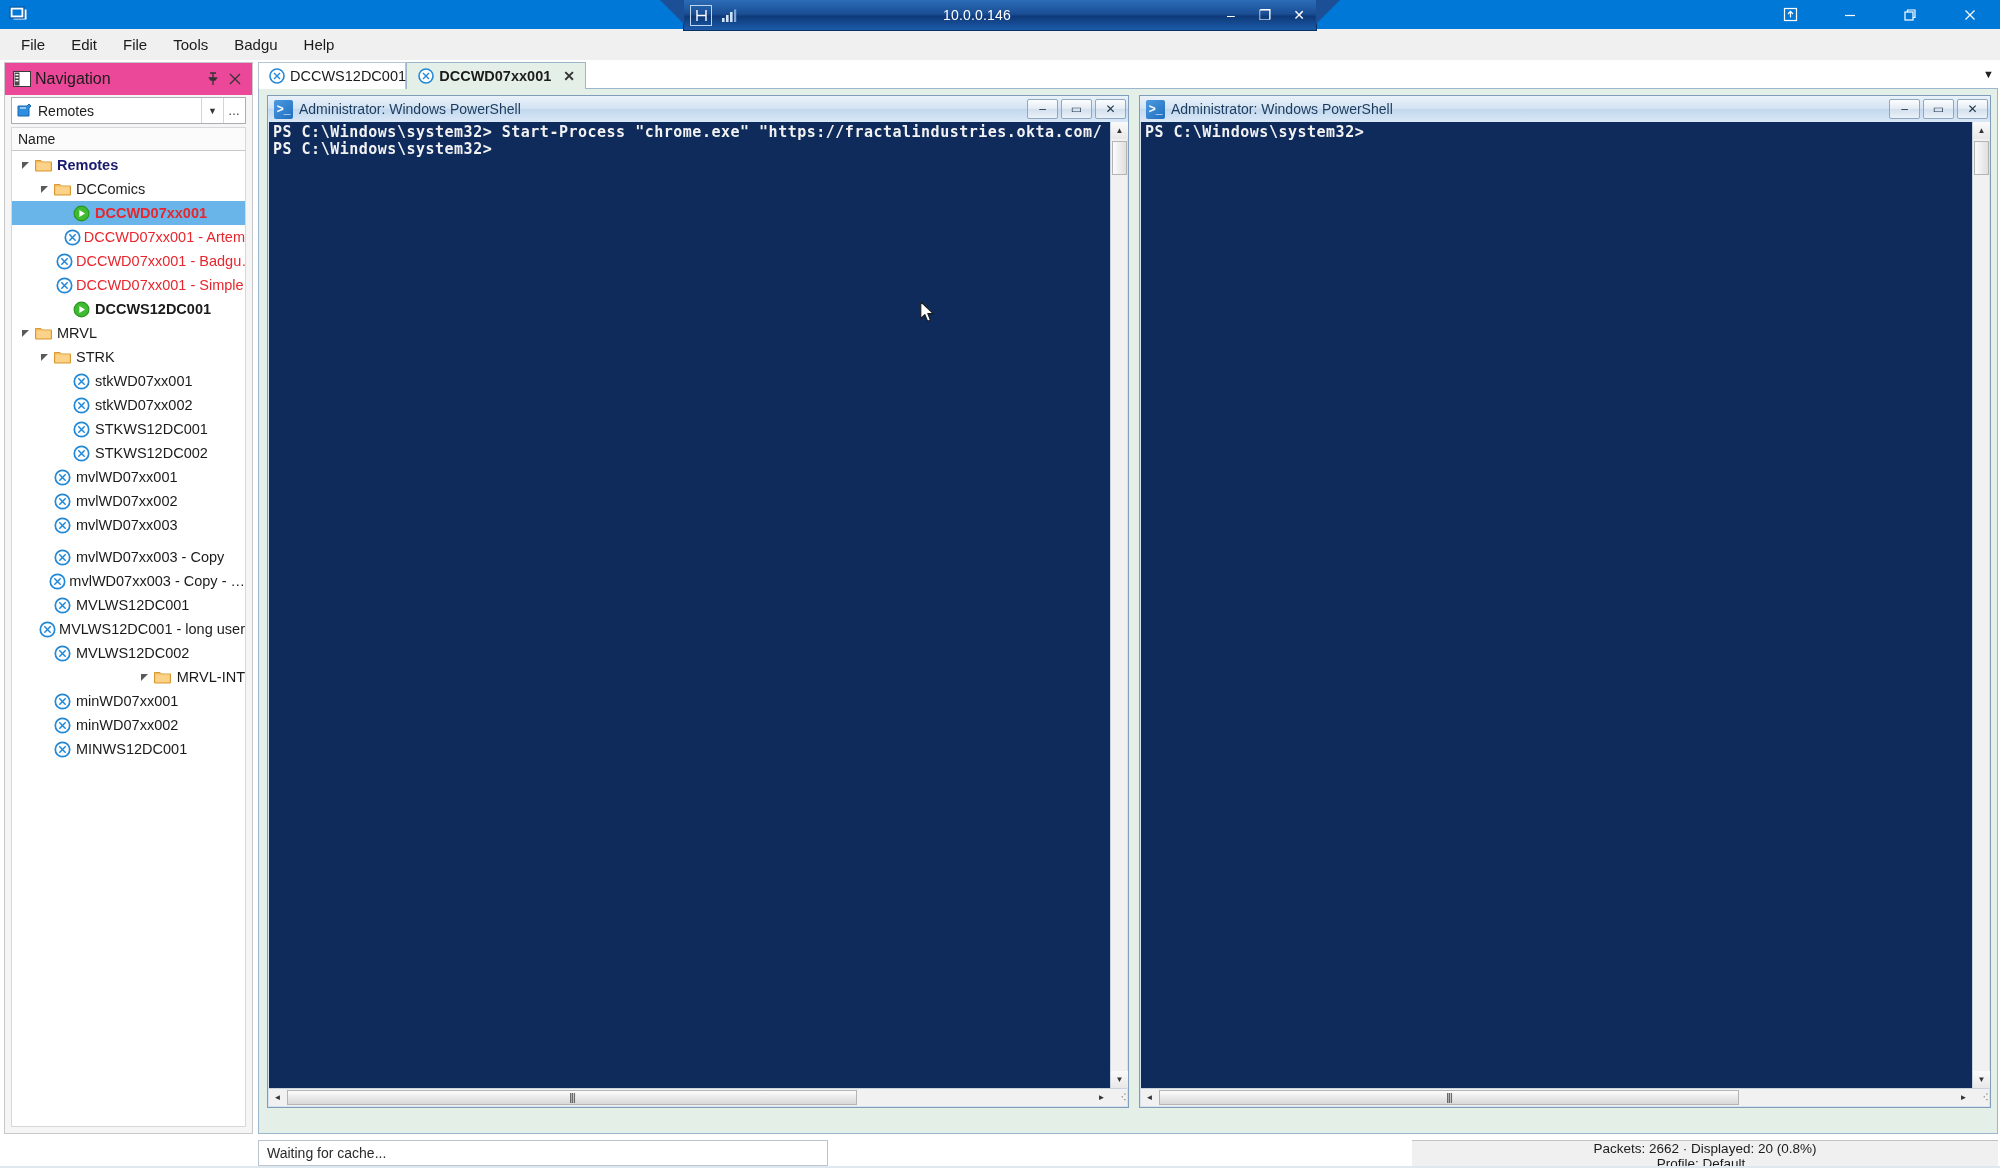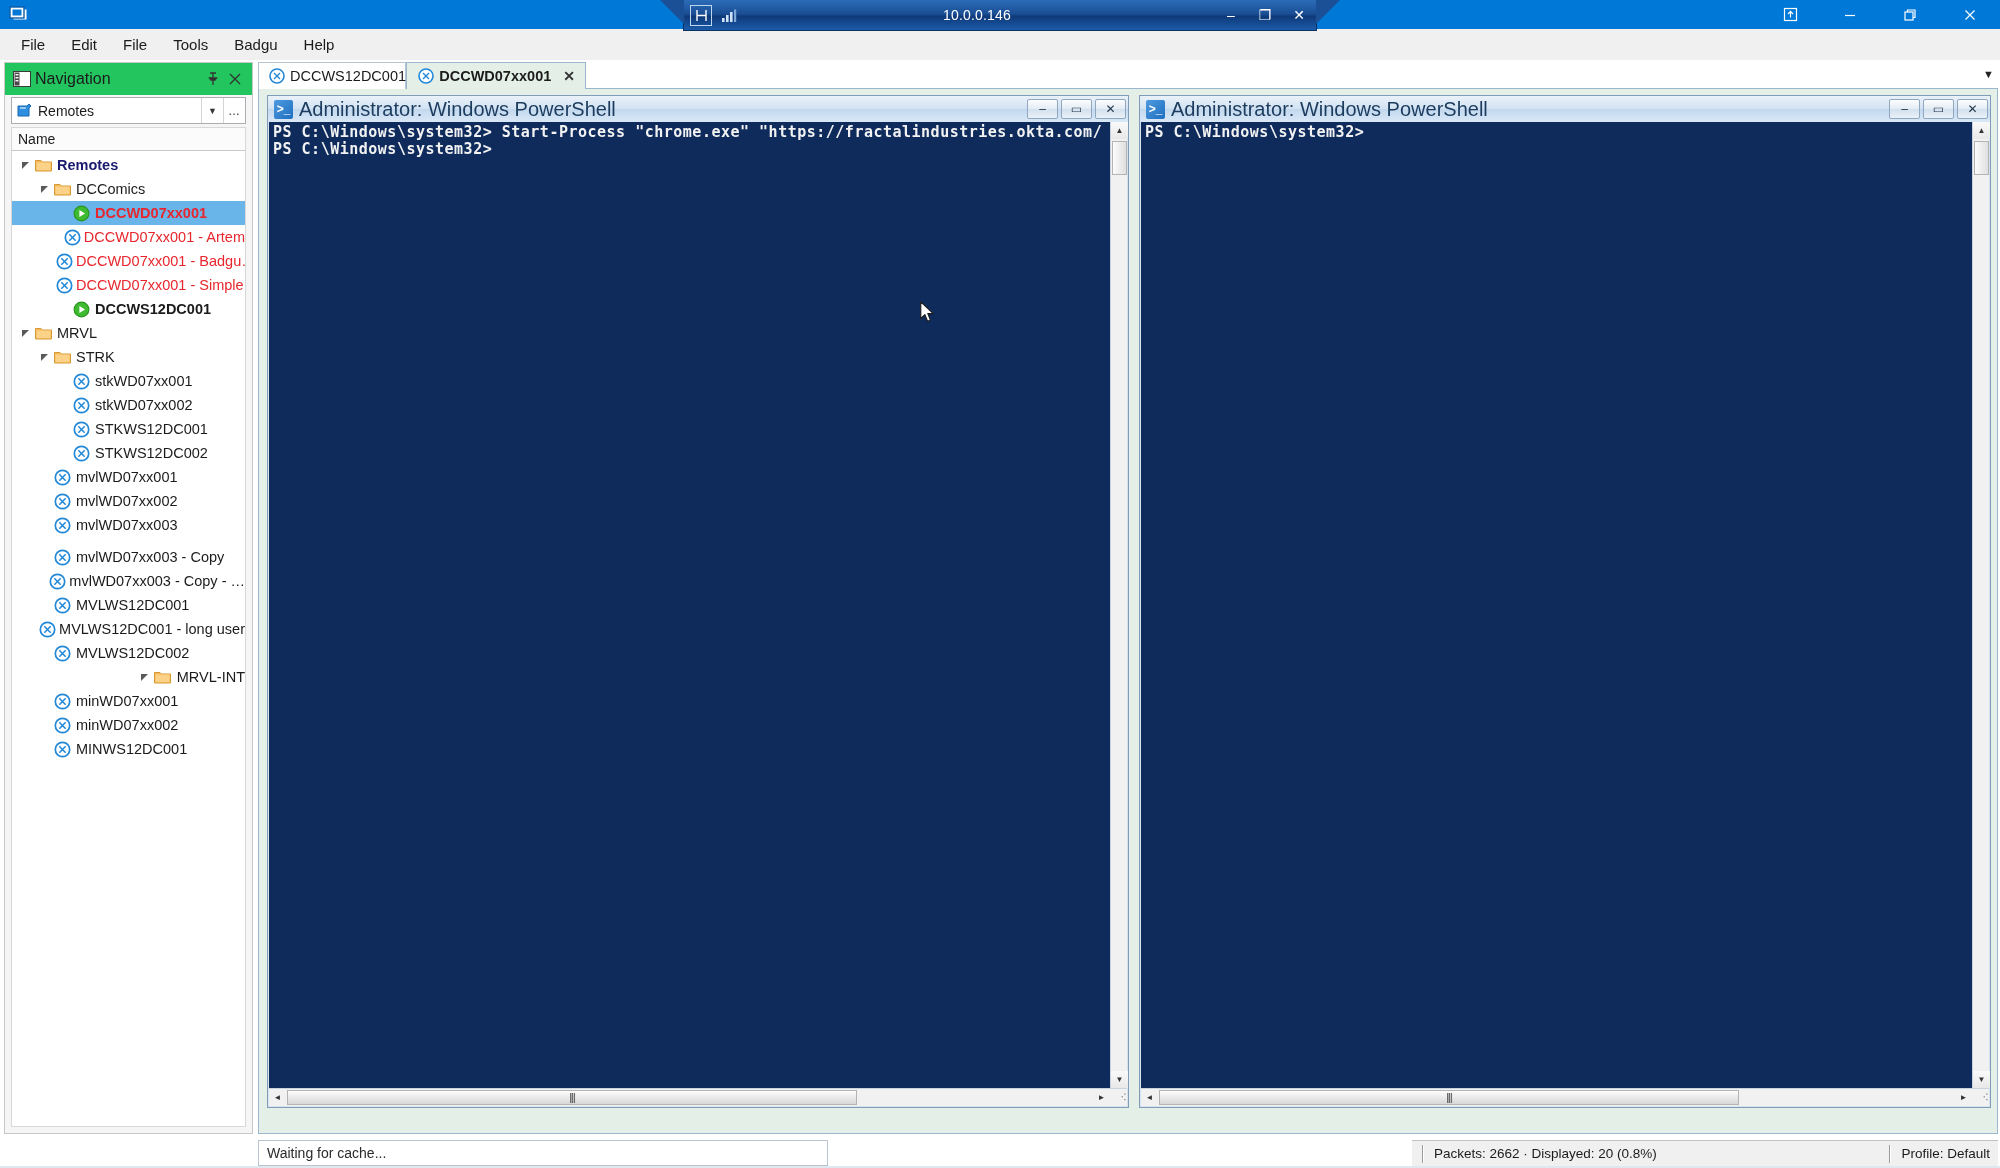--- a/index.html
+++ b/index.html
@@ -77,21 +77,21 @@
   .menu-item { padding: 4px 13px; cursor: default; }
 
   
   .navpanel {
     position: absolute; left: 4px; top: 62px; width: 249px; height: 1072px;
     background: #f5f5f5; border: 1px solid #c8c8c8;
     display: flex; flex-direction: column;
   }
   .nav-header {
     height: 32px; display: flex; align-items: center;
-    padding: 0 6px 0 8px; background: #22c55e;
+    padding: 0 6px 0 8px; background: #ec4899;
   }
   .nav-header-icon { width: 18px; height: 16px; margin-right: 4px; }
   .nav-header-title { flex: 1; font-size: 16px; color: #1b1b1b; }
   .nav-hdr-btn {
     width: 22px; height: 22px; display: flex; align-items: center; justify-content: center;
     color: #333; font-size: 14px;
   }
   .nav-combo {
     margin: 2px 6px 3px 6px; height: 27px;
     background: #ffffff; border: 1px solid #abadb3;
@@ -167,21 +167,21 @@
   .pswin-title {
     height: 26px; display: flex; align-items: center; padding: 0 2px 0 6px;
     background: linear-gradient(to bottom, #eaf2fa 0%, #d2e2f2 50%, #c3d8ee 51%, #d9e8f7 100%);
   }
   .pswin-icon {
     width: 19px; height: 19px; margin-right: 6px; border-radius: 2px;
     background: linear-gradient(135deg, #4d9ae0 0%, #1f6fc0 100%);
     color: #ffffff; font-size: 12px; font-weight: bold;
     display: flex; align-items: center; justify-content: center;
   }
-  .pswin-caption { flex: 1; font-size: 20px; color: #1b3c5e; }
+  .pswin-caption { flex: 1; font-size: 14px; color: #1b3c5e; }
   .pswin-btn {
     width: 31px; height: 20px; margin-left: 3px;
     border: 1px solid #8fa8c0; border-radius: 2px;
     background: linear-gradient(to bottom, #fdfdfe 0%, #e4ecf4 48%, #d3e0ee 52%, #eaf1f8 100%);
     display: flex; align-items: center; justify-content: center;
     color: #21354b; font-size: 12px;
   }
   .ps-body { position: absolute; left: 1px; right: 1px; top: 26px; bottom: 1px; font-weight: bold; }
   .ps-console {
     position: absolute; left: 0; top: 0; right: 17px; bottom: 18px;
@@ -238,21 +238,21 @@
   .status-left {
     position: absolute; left: 258px; bottom: 2px; width: 570px; height: 26px;
     background: #ffffff; border: 1px solid #b9c6d2;
     display: flex; align-items: center; padding-left: 8px;
     font-size: 14px; color: #2b2b2b;
   }
   .status-right {
     position: absolute; left: 1412px; bottom: 2px; right: 2px; height: 26px;
     background: #f0f0f0; border-top: 1px solid #c2c2c2;
     display: flex; align-items: center;
-    font-size: 13.5px; color: #1b1b1b;
+    font-size: 13.5px; color: #1b1b1b; flex-direction: column;
   }
   .sr-sep { width: 2px; height: 18px; margin: 0 10px; border-left: 1px solid #9a9a9a; border-right: 1px solid #ffffff; }
   .sr-flex { flex: 1; }
   .status-bottomstrip {
     position: absolute; left: 0; bottom: 0; width: 2000px; height: 2px; background: #dfe7ef;
   }
 </style>
 </head>
 <body>
 

